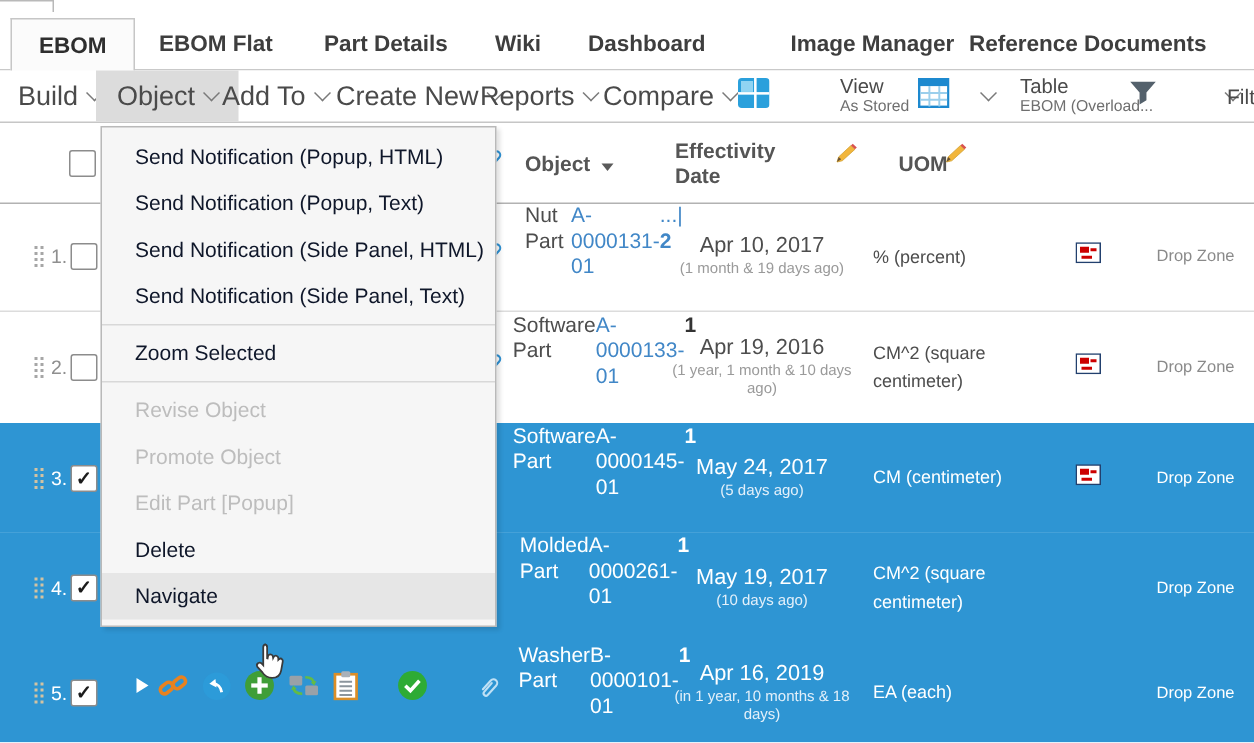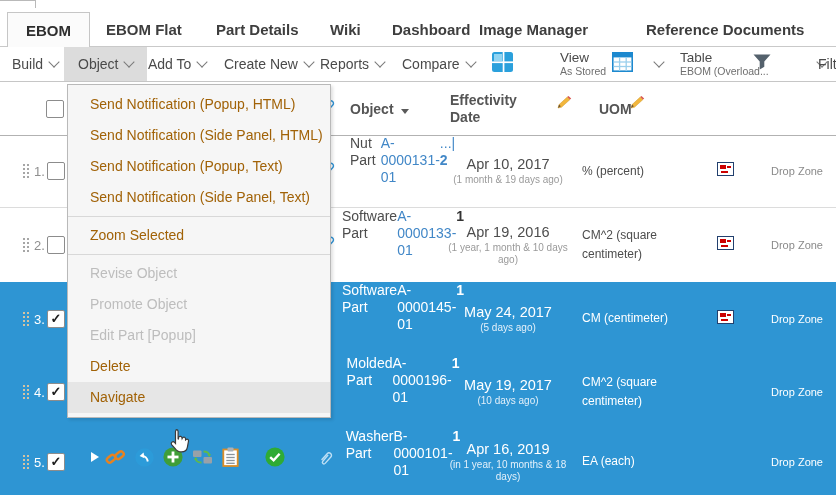--- a/index.html
+++ b/index.html
@@ -9,21 +9,21 @@
 
   
   .tabline{position:absolute;left:0;top:46px;width:836px;height:1px;background:#c9c9c9;z-index:1;}
   .tab{position:absolute;top:21px;font-size:15px;font-weight:bold;color:#3e3e3e;white-space:nowrap;cursor:pointer;z-index:1;}
   .tab-active{position:absolute;left:7px;top:12px;width:81px;height:35px;background:#fbfbfb;
       border:1px solid #c6c6c6;border-bottom:none;z-index:2;display:flex;align-items:center;justify-content:center;
       font-size:15px;font-weight:bold;color:#2e2e2e;}
 
   
   .toolbar{position:absolute;left:0;top:47px;width:836px;height:34px;background:#fff;border-bottom:1px solid #c6c6c6;z-index:3;}
-  .tbtn{position:absolute;top:0;height:34px;display:flex;align-items:center;font-size:14px;color:#4a4a4a;cursor:pointer;white-space:nowrap;}
+  .tbtn{position:absolute;top:0;height:34px;display:flex;align-items:center;font-size:18px;color:#4a4a4a;cursor:pointer;white-space:nowrap;}
   .tbtn .chev{margin-left:7px;}
   .chev{display:inline-block;width:7px;height:7px;border-right:1.6px solid #7a7a7a;border-bottom:1.6px solid #7a7a7a;
         transform:rotate(45deg);margin-top:-4px;}
   .objbtn{background:#dcdcdc;padding:0 14px;left:64px;}
   .icobtn{position:absolute;top:0;height:34px;display:flex;align-items:center;cursor:pointer;gap:40px;}
   .stack{display:flex;flex-direction:column;margin-left:7px;line-height:1.05;}
   .stack .l1{font-size:13.5px;color:#4a4a4a;}
   .stack .l2{font-size:10.5px;color:#6f6f6f;}
 
   
@@ -61,40 +61,40 @@
 
   
   .acticons{position:absolute;left:91px;top:19px;display:flex;align-items:center;z-index:2;}
   .tri{width:0;height:0;border-left:8px solid #fff;border-top:5.5px solid transparent;border-bottom:5.5px solid transparent;margin-right:6px;cursor:pointer;}
   .aic{margin-right:9px;cursor:pointer;display:inline-flex;}
   .clip5{position:absolute;left:318px;top:22px;}
 
   
   .menu{position:absolute;left:67px;top:84px;width:262px;background:#f6f6f6;border:1px solid #b9b9b9;
         box-shadow:2px 2px 3px rgba(0,0,0,.12);z-index:10;padding:4px 0;}
-  .mi{height:31px;line-height:31px;padding-left:22px;font-size:14px;color:#a16207;cursor:pointer;white-space:nowrap;}
+  .mi{height:31px;line-height:31px;padding-left:22px;font-size:14px;color:#0f172a;cursor:pointer;white-space:nowrap;}
   .mi.dis{color:#bdbdbd;cursor:default;}
   .mi.hov{background:#e6e6e6;}
   .msep{height:1px;background:#d8d8d8;margin:3px 0;}
 
   .cursor{position:absolute;left:168px;top:428px;z-index:20;pointer-events:none;}
 </style>
 </head>
 <body>
 
 <div class="app">
   <div class="corner"></div>
 
   <div class="tabline"></div>
   <div class="tab-active">EBOM</div>
   <span class="tab" style="left:106px">EBOM Flat</span>
   <span class="tab" style="left:216px">Part Details</span>
   <span class="tab" style="left:330px">Wiki</span>
   <span class="tab" style="left:392px">Dashboard</span>
-  <span class="tab" style="left:479px">Image Manager</span>
+  <span class="tab" style="left:527px">Image Manager</span>
   <span class="tab" style="left:646px">Reference Documents</span>
 
   <div class="toolbar">
     <div class="tbtn" style="left:12px">
         <span>Build</span>
         <span class="chev"></span>
       </div>
     <div class="tbtn objbtn">
         <span>Object</span>
         <span class="chev"></span>
@@ -255,21 +255,21 @@
         </svg></span>
     <span class="dropzone">Drop Zone</span>
   </div>
 
   <div class="row sel" style="top:355px;height:73px">
     <span class="handle"></span>
     <span class="rownum">4.</span>
     <span class="cb on"></span>
     <div class="cell-obj">
       <span>Molded Part</span>
-      <a class="olink">A-0000196-01</a>
+      <a class="olink">A-0000261-01</a>
       <span class="qbold">1</span>
     </div>
     <div class="cell-date">
         <span class="dmain">May 19, 2017</span>
         <span class="drel">(10 days ago)</span>
       </div>
     <div class="cell-uom">
         <span>CM^2 (square centimeter)</span>
       </div>
     <span class="dropzone">Drop Zone</span>
@@ -343,22 +343,22 @@
         <span class="drel">(in 1 year, 10 months &amp; 18 days)</span>
       </div>
     <div class="cell-uom">
         <span>EA (each)</span>
       </div>
     <span class="dropzone">Drop Zone</span>
   </div>
 
   <div class="menu">
     <div class="mi">Send Notification (Popup, HTML)</div>
+    <div class="mi">Send Notification (Popup, Text)</div>
     <div class="mi">Send Notification (Side Panel, HTML)</div>
-    <div class="mi">Send Notification (Popup, Text)</div>
     <div class="mi">Send Notification (Side Panel, Text)</div>
     <div class="msep"></div>
     <div class="mi">Zoom Selected</div>
     <div class="msep"></div>
     <div class="mi dis">Revise Object</div>
     <div class="mi dis">Promote Object</div>
     <div class="mi dis">Edit Part [Popup]</div>
     <div class="mi">Delete</div>
     <div class="mi hov">Navigate</div>
   </div>

